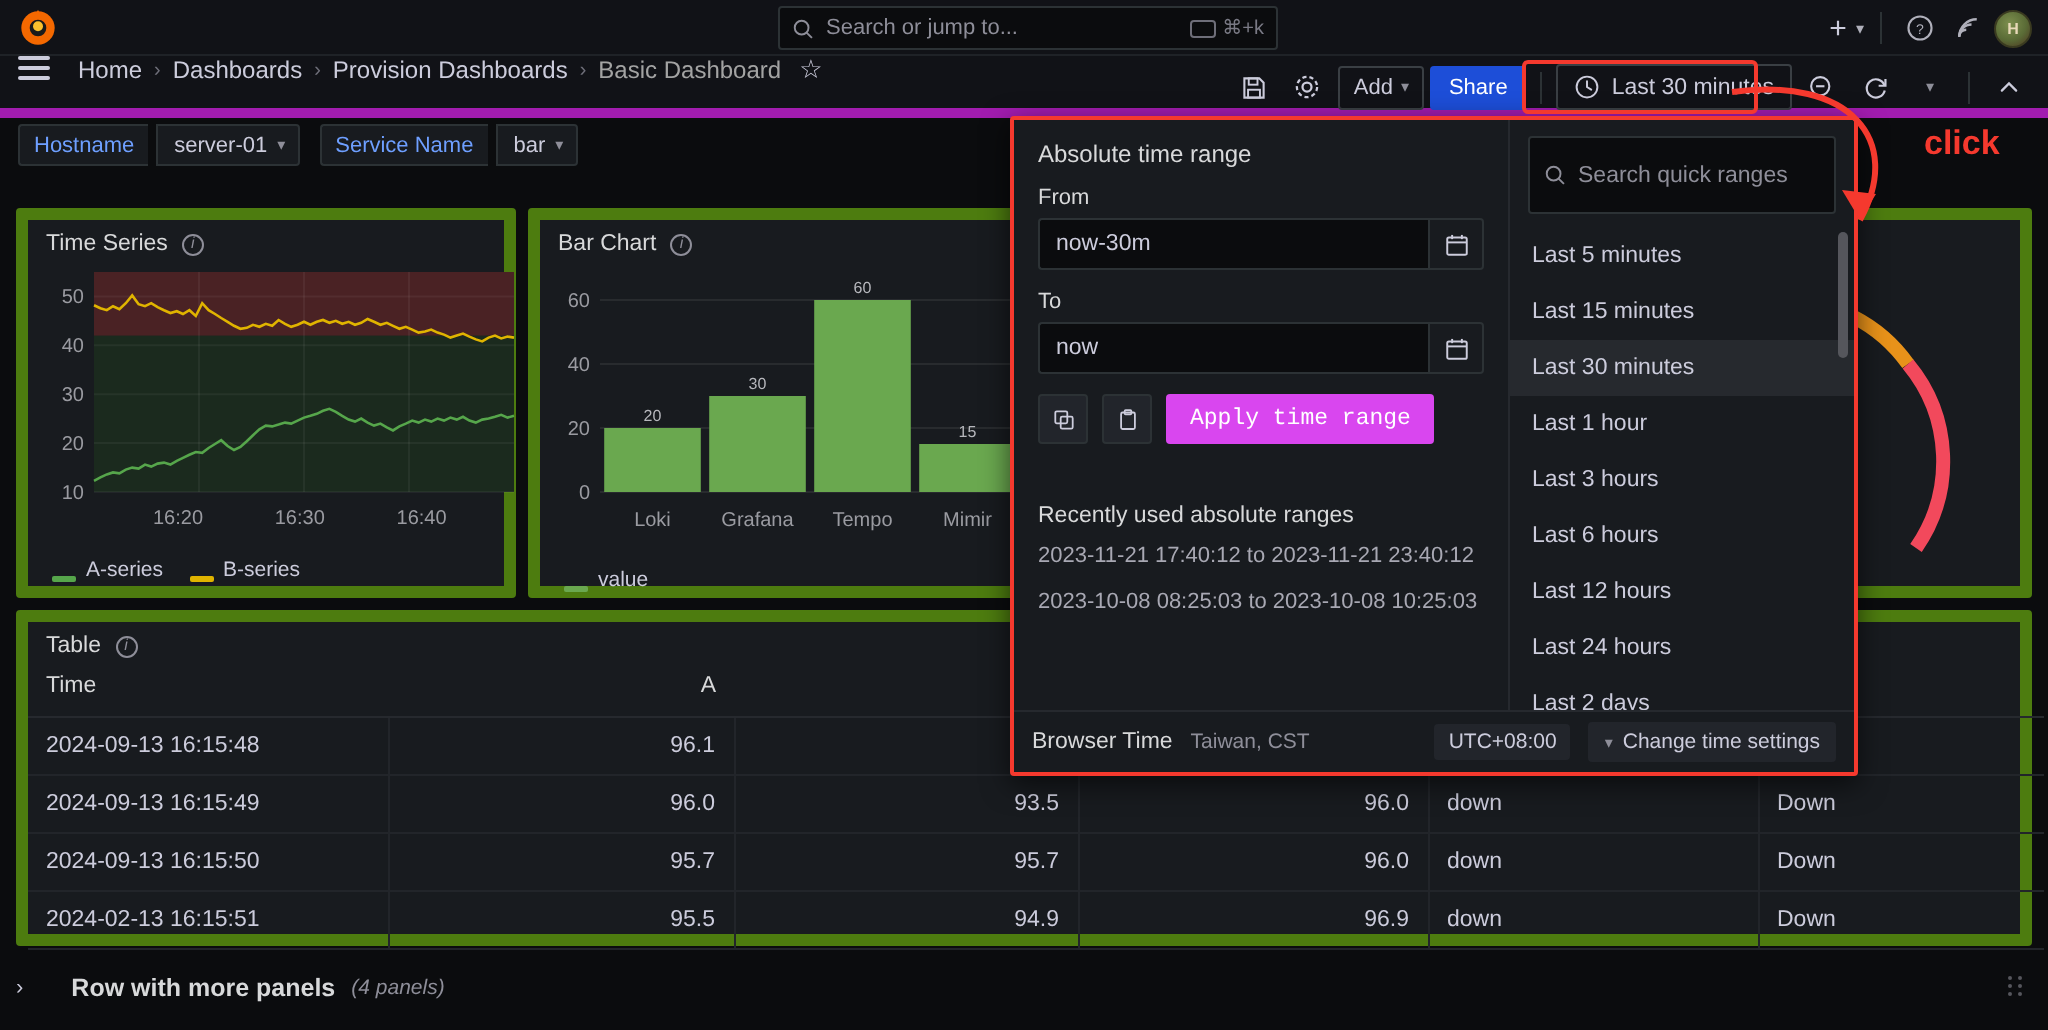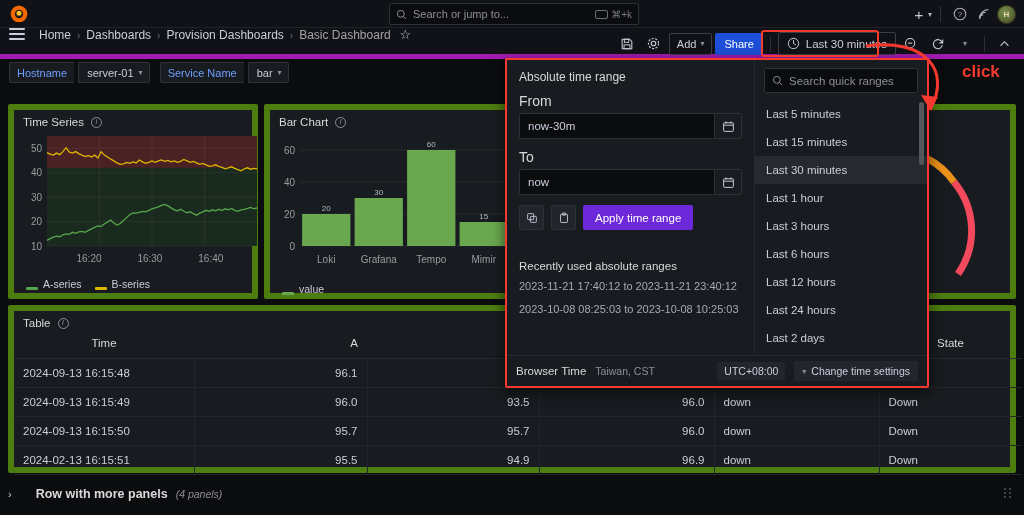--- a/index.html
+++ b/index.html
@@ -113,21 +113,21 @@
   #panel-table { left: 8px; top: 305px; width: 1008px; height: 168px; }
 
   .axis-label { font-size: 10px; fill: #9a9ba1; }
   .legend { display: flex; align-items: center; gap: 13px; padding-left: 12px; margin-top: 1px; }
   .legend-item { display: flex; align-items: flex-end; gap: 5px; font-size: 10.5px; color: #ccccdc; }
   .legend-swatch { width: 12px; height: 3px; border-radius: 1px; display: inline-block; }
 
   
   .tbl { width: 100%; border-collapse: collapse; table-layout: fixed; font-size: 11.5px; }
   .tbl th {
-    text-align: center; color: #d8d9da; font-weight: 500; font-size: 11.5px;
+    text-align: left; color: #d8d9da; font-weight: 500; font-size: 11.5px;
     padding: 8px 9px 9px 9px; border-bottom: 1px solid #26292e;
   }
   .tbl td {
     color: #ccccdc; padding: 8px 9px; border-bottom: 1px solid #22252a;
     border-left: 1px solid #22252a; white-space: nowrap; overflow: hidden;
   }
   .tbl td:first-child, .tbl th:first-child { border-left: none; }
   .num { text-align: right; }
   .thnum { text-align: right !important; }
 
@@ -150,47 +150,47 @@
   #timerange-dropdown {
     position: absolute; left: 505px; top: 58px; width: 424px; height: 330px;
     background: #181b1f; border: 2px solid #f5392e; border-radius: 2px;
     display: flex; flex-direction: column; z-index: 50;
     box-shadow: 0 4px 14px rgba(0,0,0,.6);
   }
   .tr-body { display: flex; flex: 1; min-height: 0; }
   .tr-left { width: 248px; padding: 10px 12px 0 12px; border-right: 1px solid #26292e; }
   .tr-right { flex: 1; display: flex; flex-direction: column; min-height: 0; position: relative; }
   .tr-heading { font-size: 12px; font-weight: 500; color: #d8d9da; margin-bottom: 9px; }
-  .fld-label { font-size: 14px; color: #d8d9da; margin-bottom: 4px; }
+  .fld-label { font-size: 11px; color: #d8d9da; margin-bottom: 4px; }
   .inp-row { display: flex; margin-bottom: 10px; }
   .inp {
     flex: 1; height: 26px; background: #0b0c0e; border: 1px solid #2c3235;
     border-right: none; border-radius: 2px 0 0 2px; color: #ccccdc; font-size: 11.5px;
     padding: 0 8px; font-family: "Liberation Sans", sans-serif;
   }
   .cal-btn {
     width: 28px; height: 26px; background: #181b1f; border: 1px solid #2c3235;
     border-radius: 0 2px 2px 0; display: flex; align-items: center; justify-content: center;
     color: #ccccdc;
   }
   .btn-row { display: flex; gap: 7px; margin-top: 6px; }
   .sq-btn {
     width: 25px; height: 25px; background: #22252b; border: 1px solid #2c3235;
     border-radius: 2px; display: flex; align-items: center; justify-content: center; color: #ccccdc;
   }
   .apply-btn {
-    height: 25px; padding: 0 12px; background: #6d28d9; color: #fff; border: none;
-    border-radius: 2px; font-size: 11.5px; font-weight: 500; font-family: Liberation Sans, sans-serif;
+    height: 25px; padding: 0 12px; background: #d946ef; color: #fff; border: none;
+    border-radius: 2px; font-size: 11.5px; font-weight: 500; font-family: Liberation Mono, monospace;
   }
   .recent-head { font-size: 11.5px; color: #d8d9da; margin-top: 30px; margin-bottom: 7px; }
   .recent-item { font-size: 11px; color: #a8a8b3; line-height: 1.45; margin-bottom: 7px; }
 
   .qr-search-wrap { padding: 8px 9px 7px 9px; }
   .qr-search {
-    height: 25px; background: #0b0c0e; border: 1px solid #2c3235; border-radius: 2px;
+    height: 39px; background: #0b0c0e; border: 1px solid #2c3235; border-radius: 2px;
     display: flex; align-items: center; gap: 6px; padding: 0 7px;
   }
   .qr-search .ph { color: #8e8e99; font-size: 11.5px; }
   .qr-list { flex: 1; overflow: hidden; position: relative; }
   .qr-item {
     height: 28px; display: flex; align-items: center; padding-left: 11px;
     font-size: 11.5px; color: #ccccdc;
   }
   .qr-item.active { background: #26292e; }
   .qr-scrollbar {

